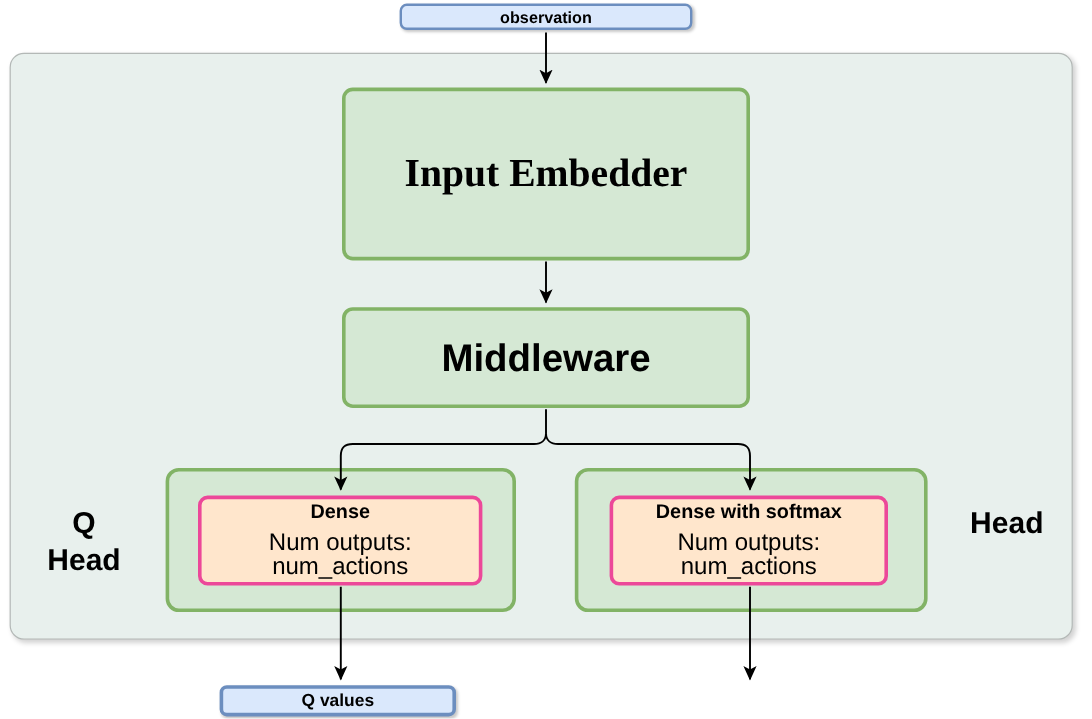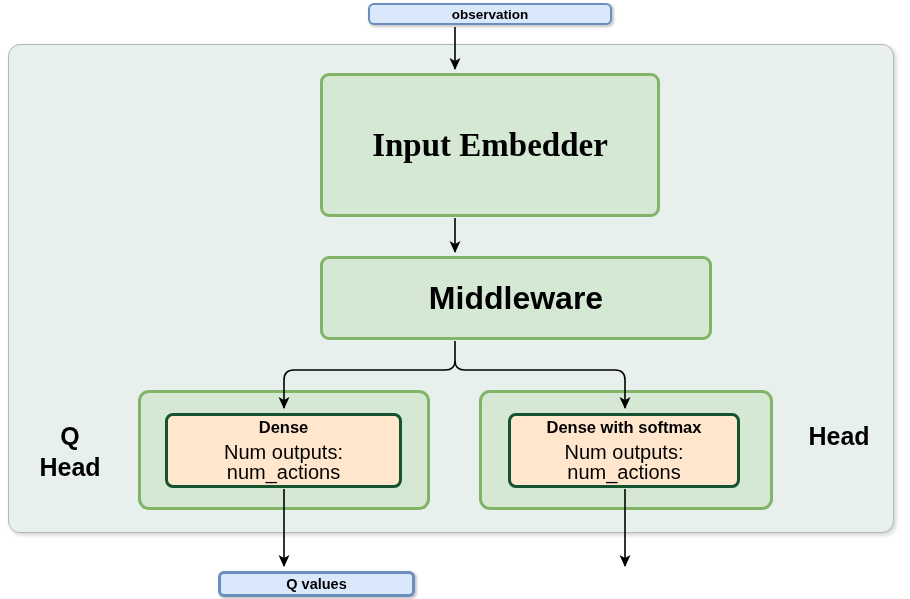--- a/index.html
+++ b/index.html
@@ -28,21 +28,20 @@
     box-sizing: border-box;
   }
   .node {
     position: absolute;
     display: flex;
     align-items: center;
     justify-content: center;
     text-align: right;
     box-sizing: border-box;
     color: #000000;
-    margin-left: 35px;
   }
   .blue-node {
     background: #dae8fc;
     border: 2px solid #6c8ebf;
     border-radius: 6px;
     font-weight: bold;
     box-shadow: 1.5px 1.5px 2.5px rgba(0,0,0,0.22);
   }
   .node-observation {
     left: 333px; top: 3px; width: 244px; height: 22px;
@@ -63,36 +62,36 @@
     border: 3px solid #82b366;
     border-radius: 9px;
     font-weight: bold;
   }
   .node-input-embedder {
     left: 285px; top: 73px; width: 340px; height: 144px;
     font-size: 33px;
     font-family: Liberation Serif, serif;
   }
   .node-middleware {
-    left: 285px; top: 256px; width: 392px; height: 84px;
+    left: 285px; top: 256px; width: 340px; height: 84px;
     font-size: 32px;
   }
   .head-container {
     position: absolute;
     background: #d5e8d4;
     border: 3px solid #82b366;
     border-radius: 11px;
     box-sizing: border-box;
   }
   .q-head-container { left: 138px; top: 390px; width: 292px; height: 120px; }
   .policy-head-container { left: 479px; top: 390px; width: 294px; height: 120px; }
   .dense-box {
     position: absolute;
     background: #ffe6cc;
-    border: 3px solid #14532d;
+    border: 3px solid #ec4899;
     border-radius: 8px;
     box-sizing: border-box;
     display: flex;
     flex-direction: column;
     align-items: center;
     justify-content: center;
     gap: 7px;
     text-align: center;
     color: #000000;
   }

